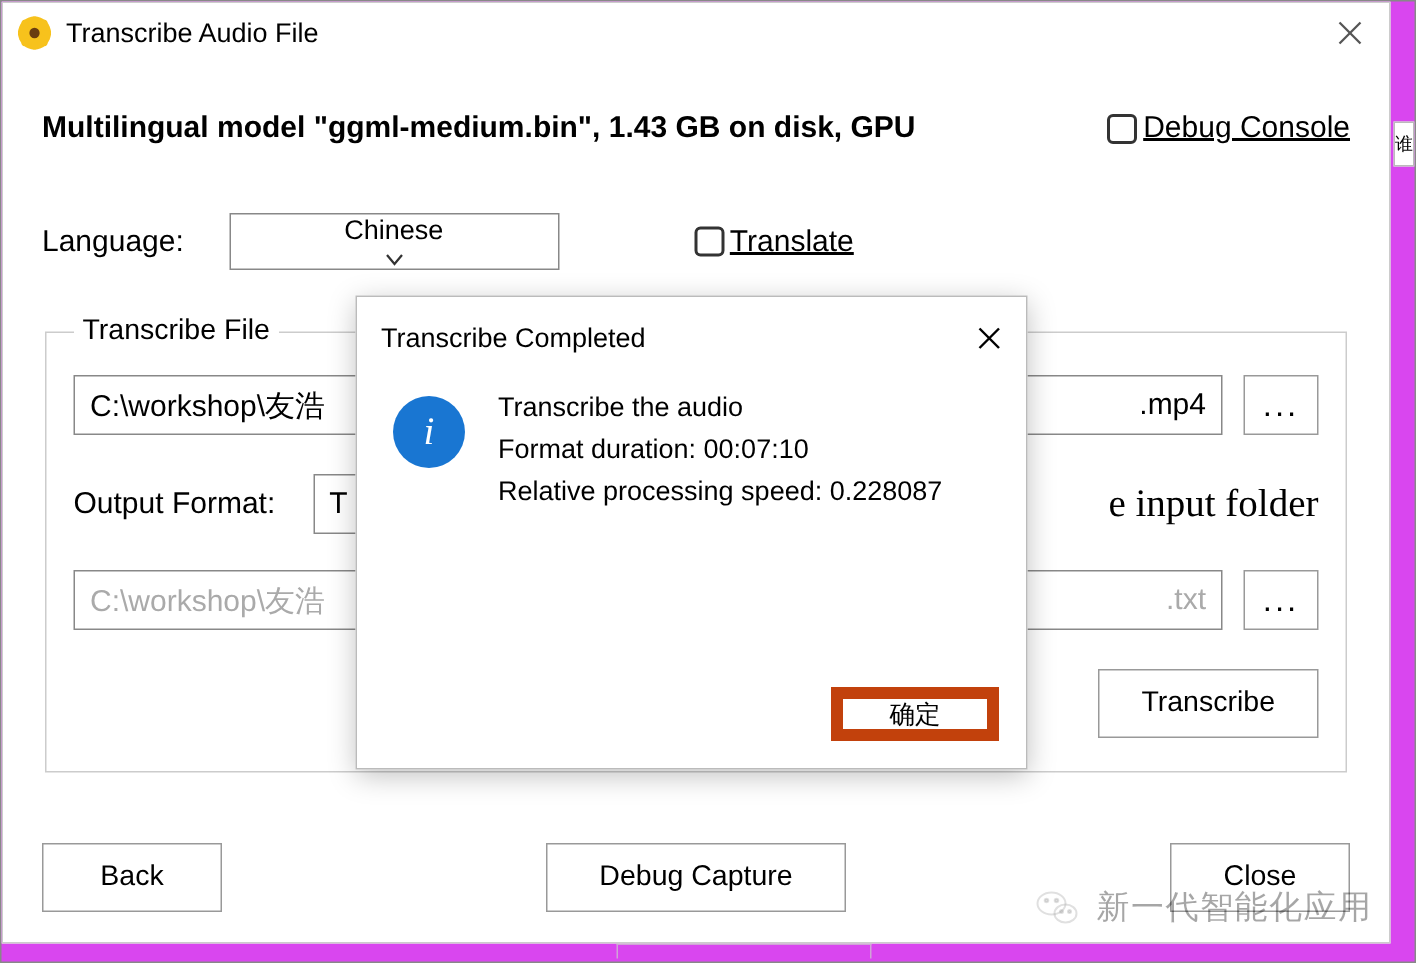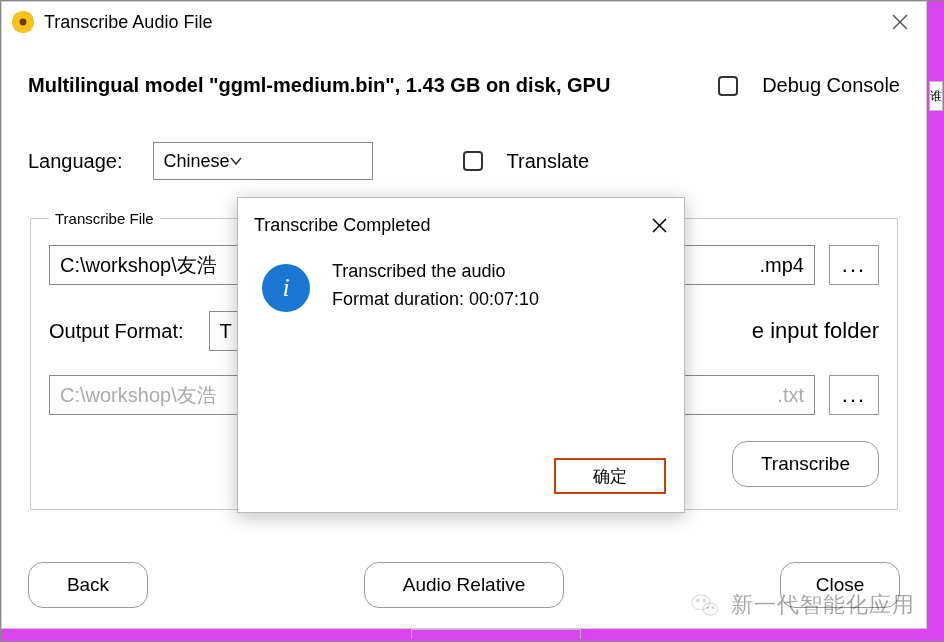--- a/index.html
+++ b/index.html
@@ -8,51 +8,51 @@
   .window { position:absolute; left:0; top:0; right:16px; bottom:12px; background:#fff; border:1px solid #ccc;}
   .titlebar { display:flex; align-items:center; height:40px; padding:0 4px 0 10px; }
   .title-icon { width:22px; height:22px; border-radius:50%; background: radial-gradient(circle at 50% 50%, #6a3d10 0 18%, #f7c21c 18% 100%); position:relative; margin-right:10px; display:flex; align-items:center; justify-content:center;}
   .title-icon svg { position:absolute; }
   .title-text { font-size:18px; flex:1;}
   .close-x { width:44px; height:40px; display:flex; align-items:center; justify-content:center; cursor:pointer;}
   .close-x svg { stroke:#555; stroke-width:1.5;}
   .content { padding: 20px 26px 0 26px; }
   .row1 { display:flex; align-items:center; justify-content:space-between; margin-top:12px;}
   .model-desc { font-size:20px; font-weight:600;}
-  .checkbox { display:flex; align-items:center; gap:24px; font-size:20px; cursor:pointer;}
+  .checkbox { display:flex; align-items:center; gap:4px; font-size:20px; cursor:pointer;text-decoration:underline;}
   .cb { width:20px; height:20px; border:2px solid #333; border-radius:4px; background:#fff;}
   .row2 { display:flex; align-items:center; gap:30px; margin-top:45px;}
   .lbl { font-size:20px;}
-  .select { width:220px; height:38px; border:1px solid #888; background:#fff; display:flex; align-items:center; padding:0 10px; font-size:18px;}
+  .select { width:220px; height:38px; border:1px solid #888; background:#fff; display:flex; align-items:center; justify-content:space-between; padding:0 10px; font-size:18px;flex-direction:column;}
   .chev { width:12px; height:12px; }
   fieldset.group { border:1px solid #ccc; margin-top:30px; padding:18px 18px 22px 18px; position:relative;}
-  fieldset.group > legend { font-size:15px; padding:0 6px;}
+  fieldset.group > legend { font-size:19px; padding:0 6px;}
   .fl-row { display:flex; align-items:center; gap:14px; }
   .textbox { flex:1; height:40px; border:1px solid #888; background:#fff; display:flex; align-items:center; padding:0 10px; font-size:20px; overflow:hidden; white-space:nowrap;}
   .textbox.faded { color:#aaa; background:#fff; }
   .dots { width:50px; height:40px; border:1px solid #999; background:#fff; display:flex; align-items:center; justify-content:center; font-size:22px; cursor:pointer; letter-spacing:2px;}
   .row3 { display:flex; align-items:center; gap:25px; margin-top:26px;}
   .of-select { width:52px; height:40px; border:1px solid #888; background:#fff; display:flex; align-items:center; padding:0 10px; font-size:20px;}
-  .save-folder { font-size:22px; }
+  .save-folder { font-size:26px;font-family:Liberation Serif, serif; }
   .group .fl-row.second { margin-top:24px;}
-  .btn { height:46px; padding:0 28px; border:1px solid #999; border-radius:15px; background:#fff; font-size:19px; display:flex; align-items:center; justify-content:center; cursor:pointer;}
+  .btn { height:46px; padding:0 28px; border:1px solid #999; border-radius:0; background:#fff; font-size:19px; display:flex; align-items:center; justify-content:center; cursor:pointer;}
   .transcribe-row { display:flex; justify-content:flex-end; margin-top:26px;}
   .bottom-row { position:absolute; left:26px; right:26px; bottom:20px; display:flex; align-items:center;}
   .bottom-row .spacer { flex:1;}
   .bottom-center { position:absolute; left:50%; transform:translateX(-50%);}
   
   .scrap { position:absolute; right:0; top:80px; width:14px; height:30px; background:#fff; border:1px solid #bbb; font-size:12px; overflow:hidden; display:flex; align-items:center; justify-content:center;}
   
   .modal { position:absolute; left:236px; top:196px; width:448px; height:316px; background:#fff; border:1px solid #bbb; box-shadow: 0 4px 18px rgba(0,0,0,.25); display:flex; flex-direction:column;}
   .modal-title { display:flex; align-items:center; justify-content:space-between; padding:14px 12px 10px 16px; font-size:18px;}
   .modal-body { flex:1; display:flex; padding:10px 20px 0 24px; gap:22px;}
   .info-icon { width:48px; height:48px; border-radius:50%; background:#1976d2; color:#fff; display:flex; align-items:center; justify-content:center; font-size:26px; font-family: Georgia, serif; font-style:italic; flex-shrink:0; margin-top:6px;}
   .info-text { font-size:18px; line-height:1.55;}
   .modal-footer { display:flex; justify-content:flex-end; padding:0 18px 18px 0;}
-  .ok-btn { width:112px; height:36px; border:2px solid #c2410c; background:#fff; color:#000; font-size:17px; display:flex; align-items:center; justify-content:center; cursor:pointer;}
+  .ok-btn { width:112px; height:36px; border:8px solid #c2410c; background:#fff; color:#000; font-size:17px; display:flex; align-items:center; justify-content:center; cursor:pointer;}
   
   .watermark { position:absolute; right:28px; bottom:20px; display:flex; align-items:center; gap:10px; color:rgba(0,0,0,.35); font-size:22px; letter-spacing:1px; pointer-events:none;}
   .wm-icon { width:32px; height:32px; opacity:.35; }
   .wm-icon svg { width:32px; height:32px;}
   .faint-box { position:absolute; left:410px; bottom:2px; width:170px; height:10px; border:1px solid #ccc; border-bottom:none; opacity:.7;}
   .translate-gap { width:30px; }
 </style>
 </head>
 <body>
 
@@ -138,43 +138,44 @@
         </div>
 
         <div class="transcribe-row">
           <div class="btn">Transcribe</div>
         </div>
       </fieldset>
     </div>
 
     <div class="bottom-row">
       <div class="btn" style="width:120px">Back</div>
-      <div class="btn bottom-center" style="width:200px">Audio Relative</div>
+      <div class="btn bottom-center" style="width:200px">Debug Capture</div>
       <div class="spacer"></div>
       <div class="btn" style="width:120px">Close</div>
     </div>
   </div>
 
   <div class="scrap">谁</div>
 
   <div class="modal">
     <div class="modal-title">
       <span>Transcribe Completed</span>
       <div style="width:26px;height:26px;display:flex;align-items:center;justify-content:center;cursor:pointer;">
         <svg width="15" height="15">
             <line x1="1" y1="1" x2="14" y2="14" stroke="#000" stroke-width="1.6"></line>
             <line x1="14" y1="1" x2="1" y2="14" stroke="#000" stroke-width="1.6"></line>
           </svg>
       </div>
     </div>
     <div class="modal-body">
       <div class="info-icon">i</div>
       <div class="info-text">
-        <div>Transcribed the audio</div>
+        <div>Transcribe the audio</div>
         <div>Format duration: 00:07:10</div>
+        <div>Relative processing speed: 0.228087</div>
       </div>
     </div>
     <div class="modal-footer">
       <div class="ok-btn">确定</div>
     </div>
   </div>
 
   <div class="faint-box"></div>
 
   <div class="watermark">

